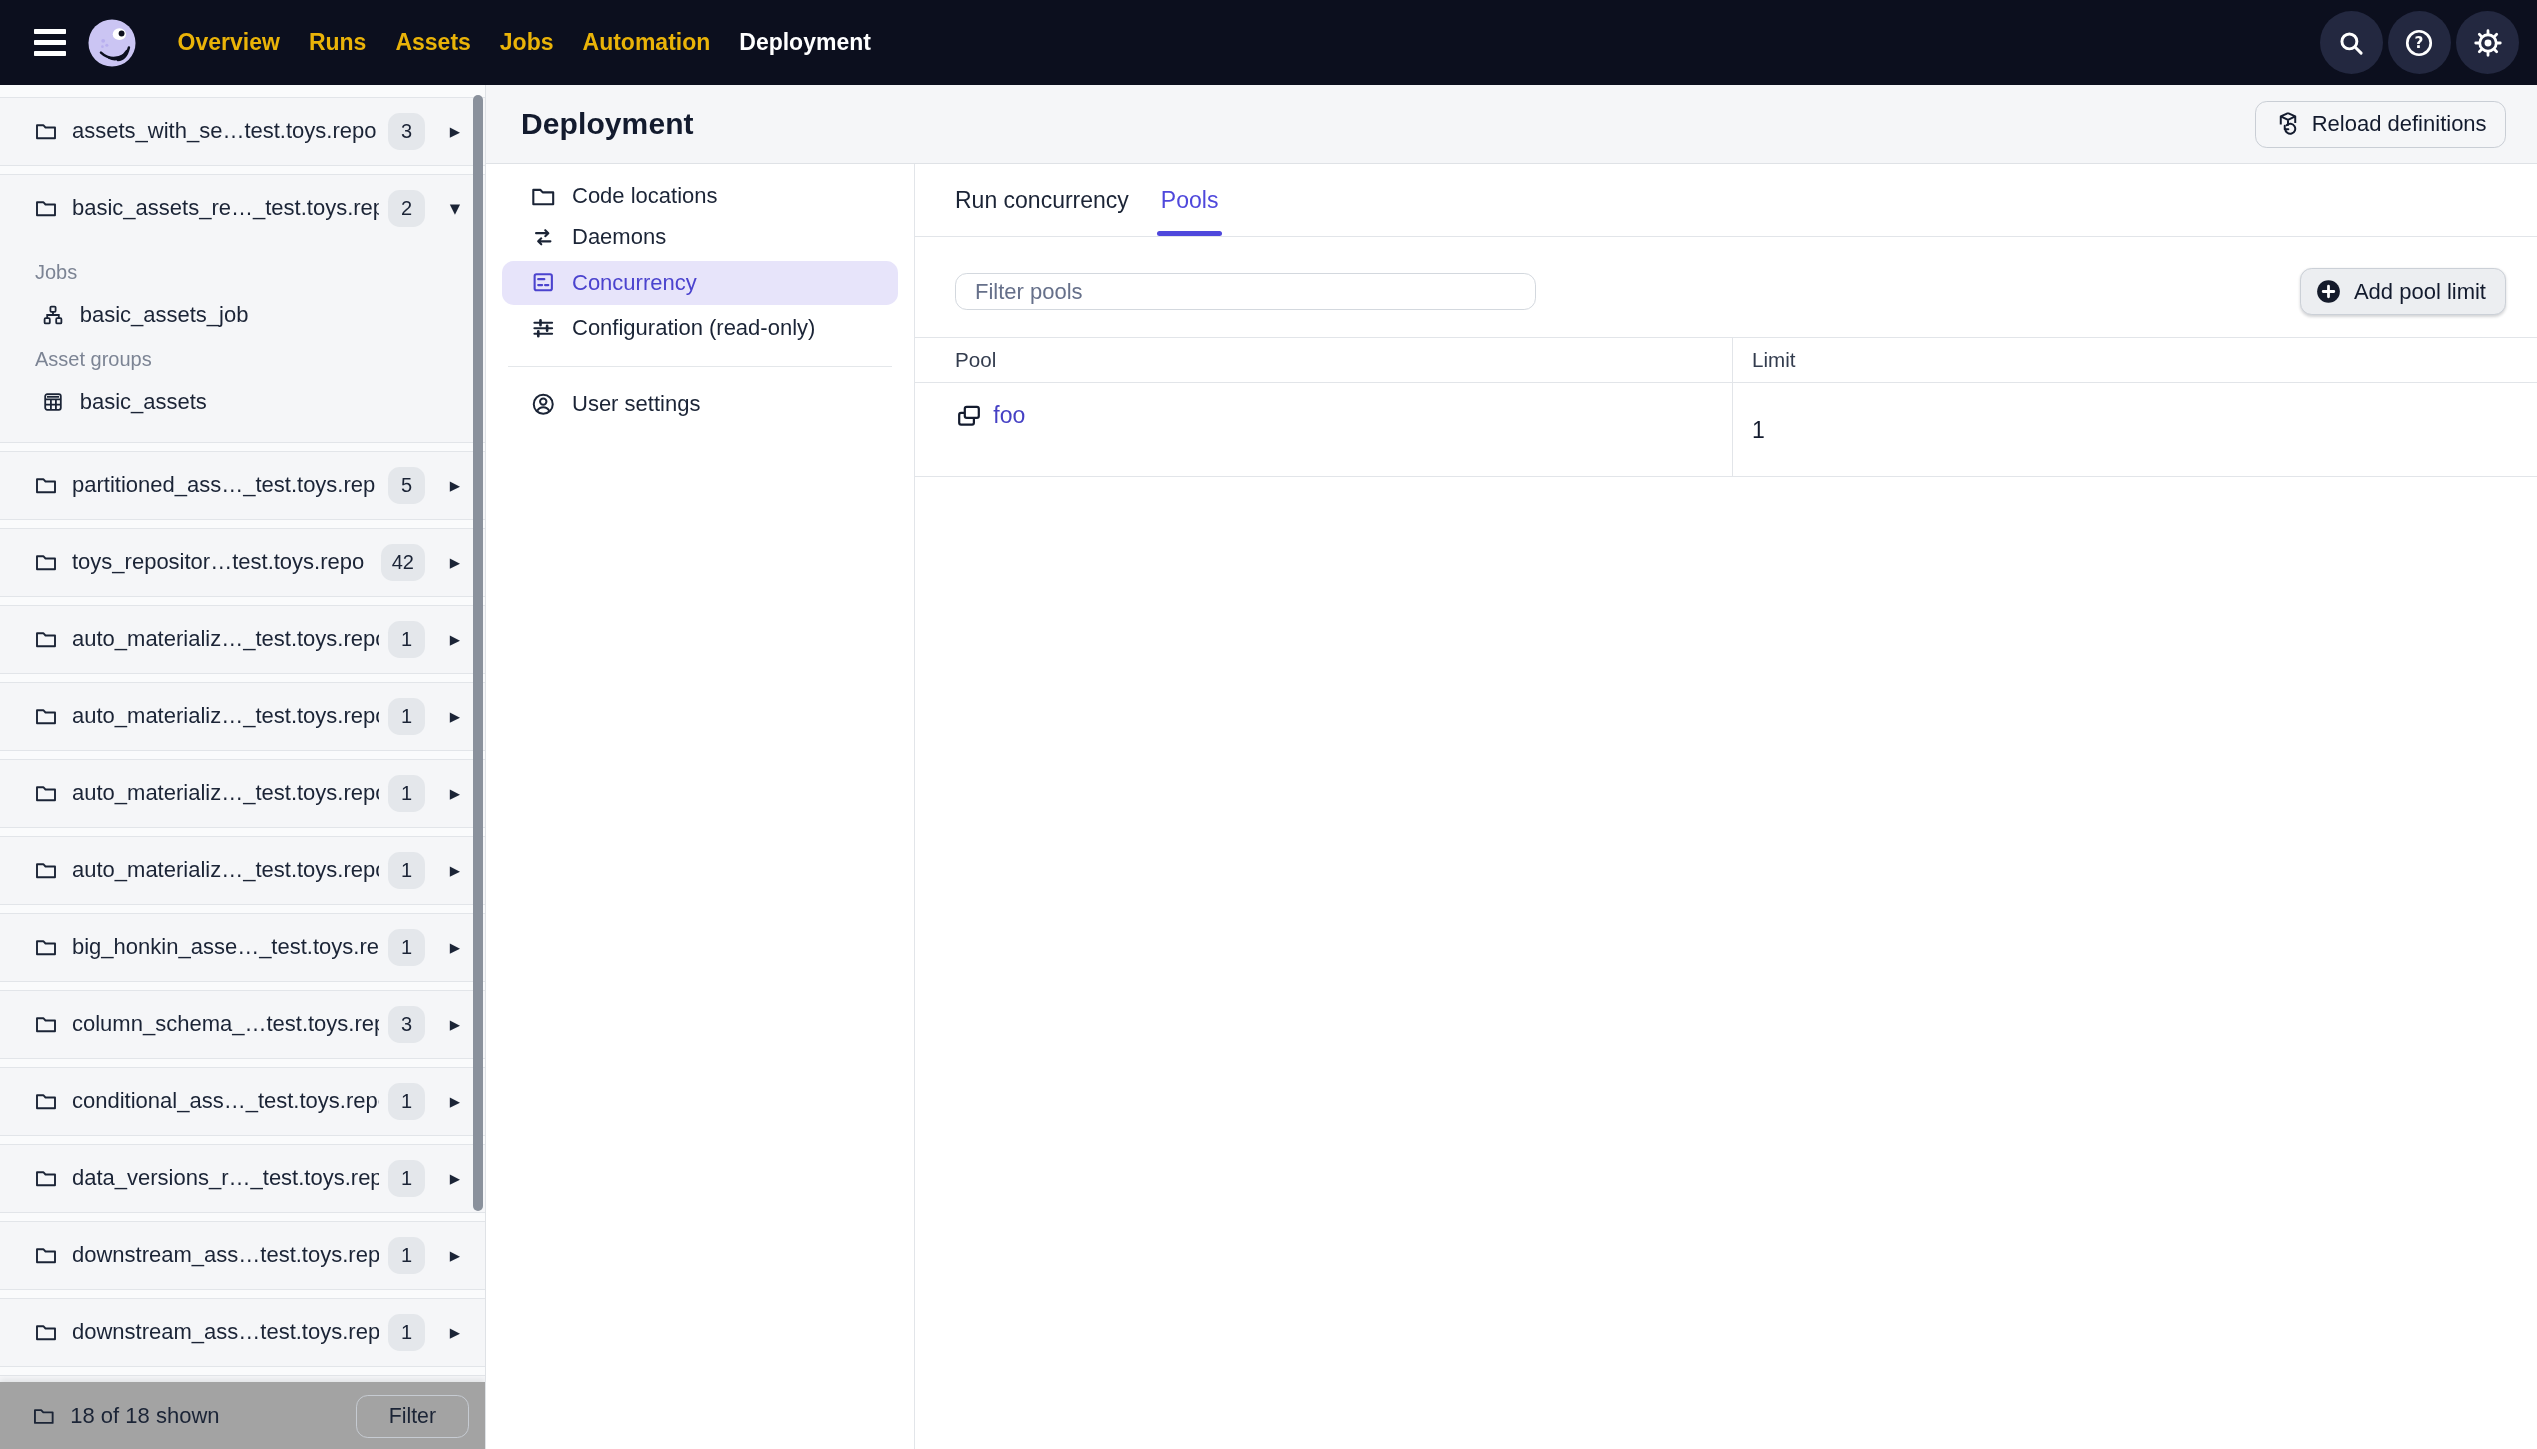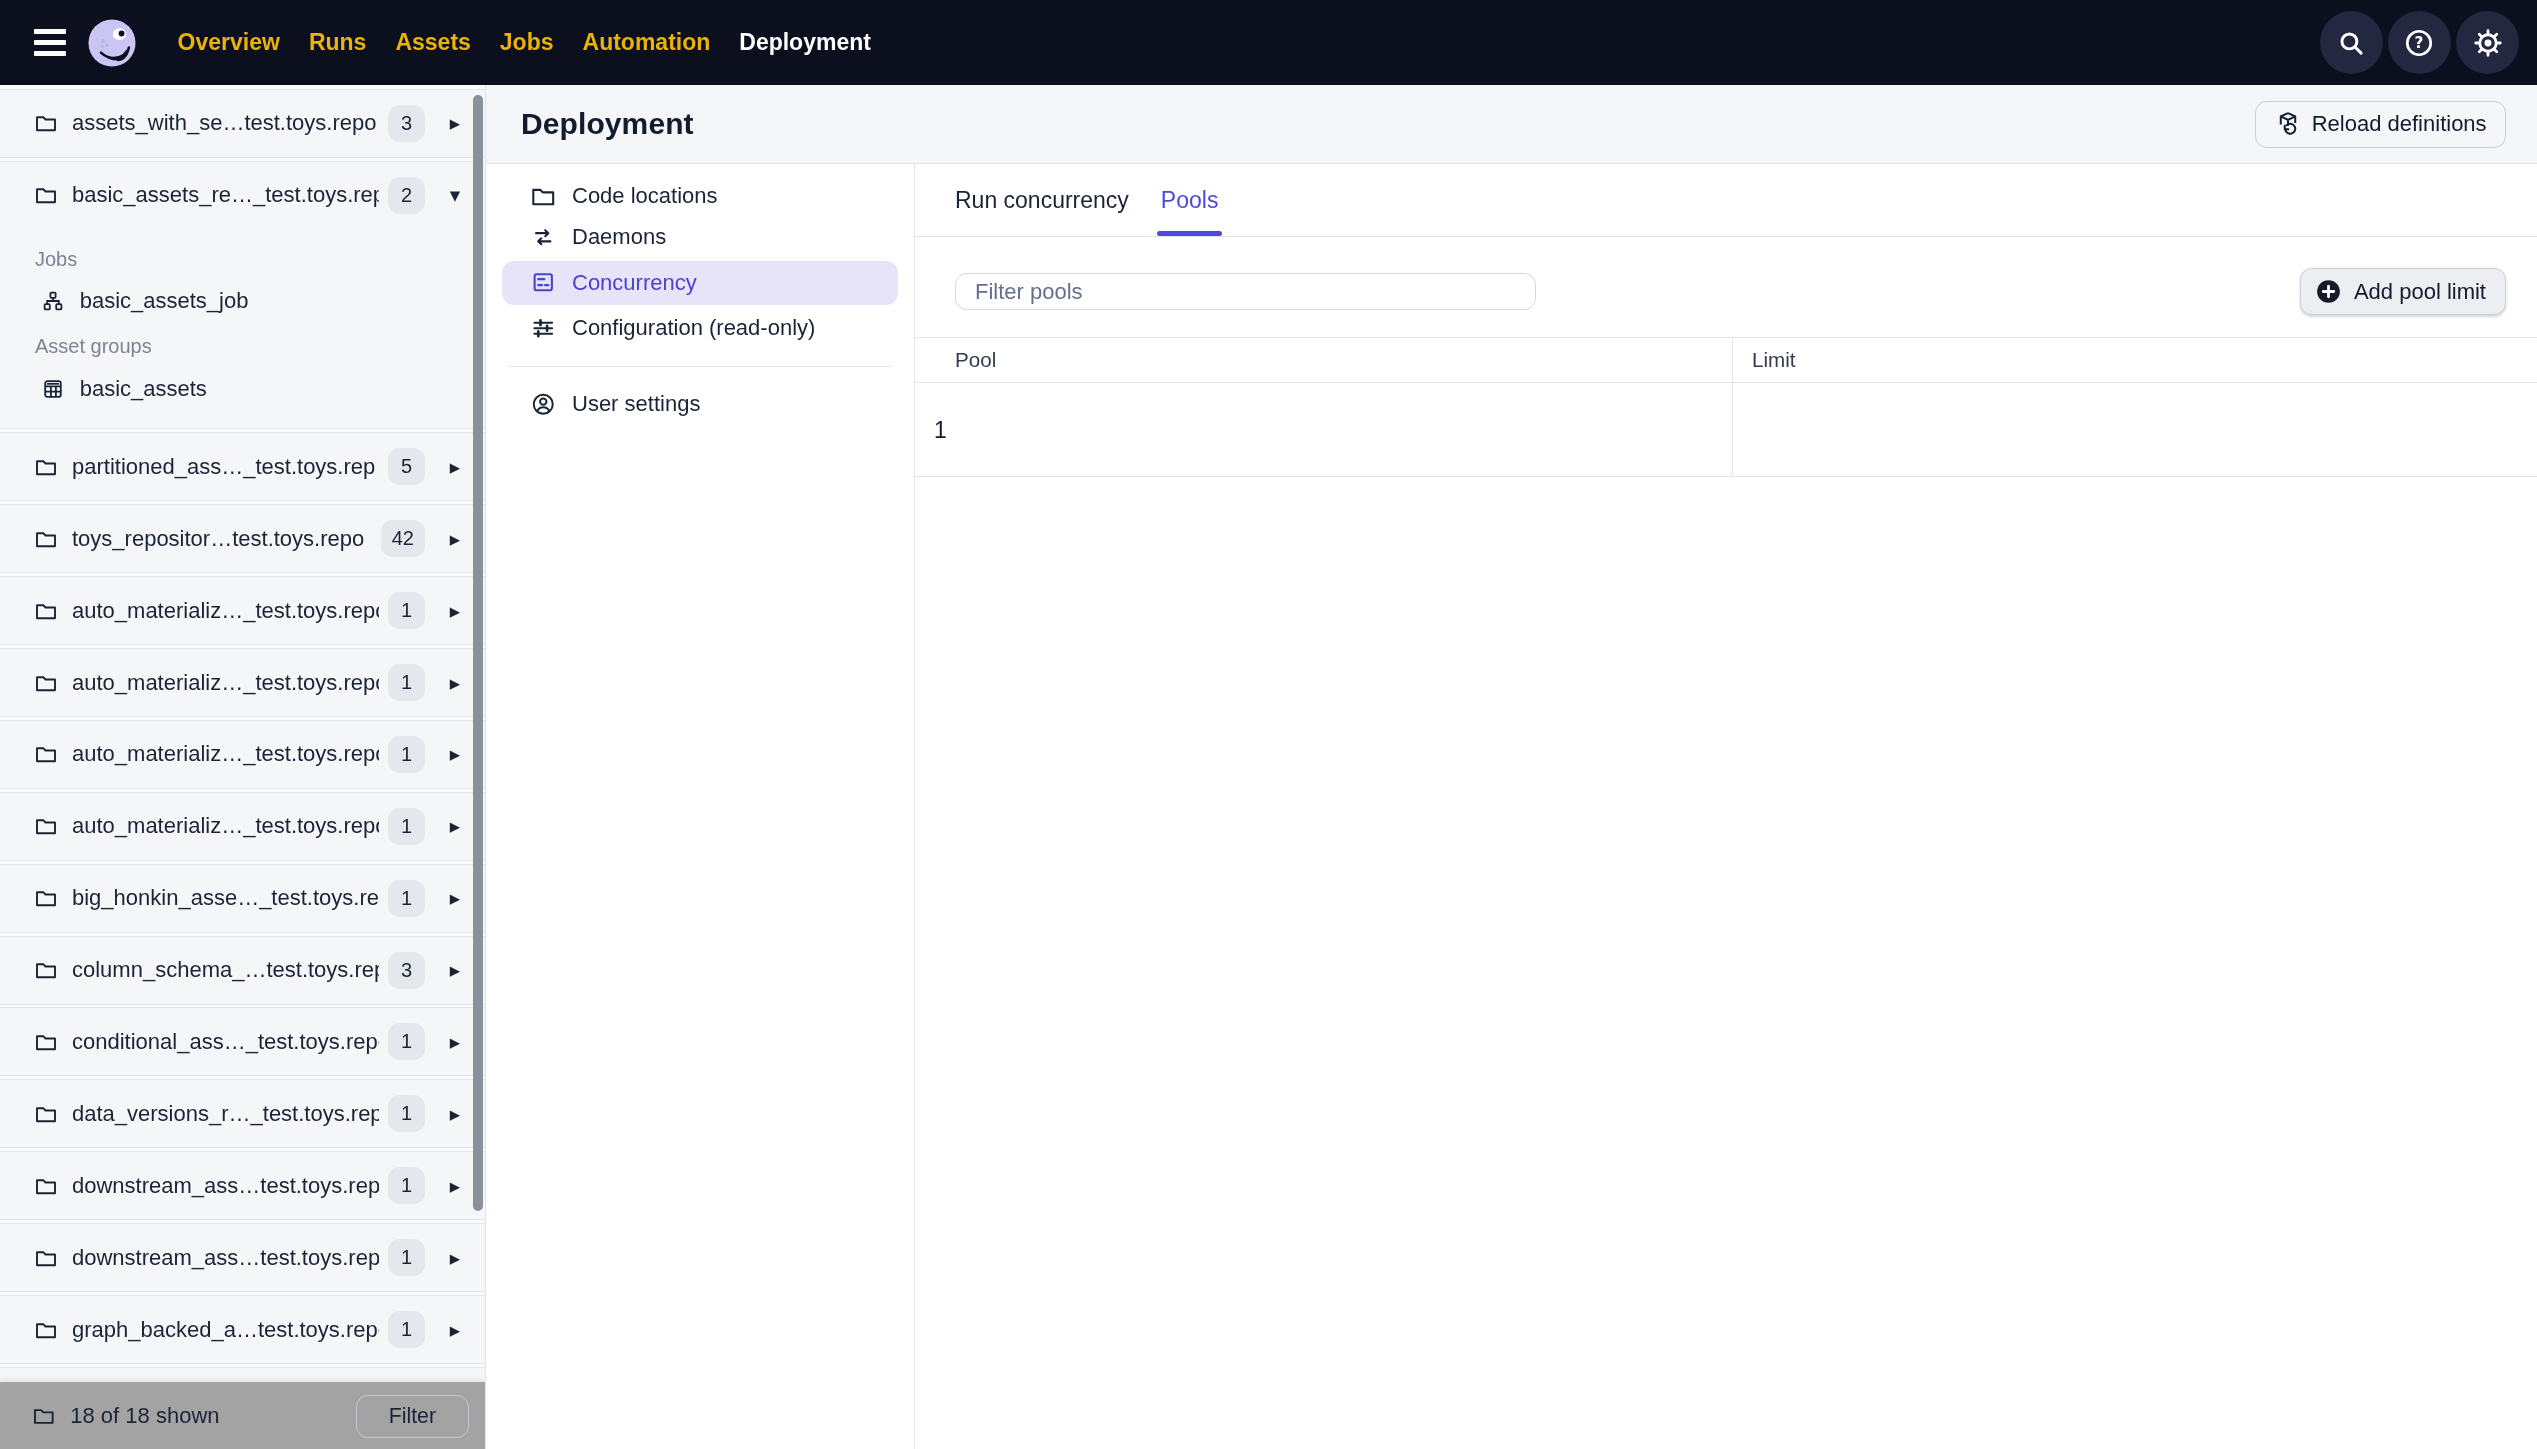--- a/index.html
+++ b/index.html
@@ -18,21 +18,21 @@
   .nav-actions { display:flex; align-items:center; gap:5.2px; }
   .navbtn { width:63px; height:63px; border-radius:50%; background:#232840; display:flex; align-items:center; justify-content:center; color:#fff; cursor:pointer; }
   .navbtn svg { width:32px; height:32px; }
 
   
   .app { display:flex; height:1365px; }
 
   
   .sidebar { width:486px; background:#FAFBFC; border-right:0.7px solid #DFE2E6; position:relative; overflow:hidden; flex:0 0 auto; }
   .repo-scroll { padding-top:3.7px; }
-  .repo-card { background:#F5F6F8; border-top:0.7px solid #E2E5E9; border-bottom:0.7px solid #E2E5E9; margin-bottom:2.9px; }
+  .repo-card { background:#F5F6F8; border-top:0.7px solid #E2E5E9; border-bottom:0.7px solid #E2E5E9; margin-bottom:2.9px;margin-top:8px; }
   .repo-row { height:67px; display:flex; align-items:center; padding:0 19px 0 34px; cursor:pointer; }
   .repo-row .ico { width:24px; height:24px; flex:0 0 auto; margin-right:14px; color:#1B2436; }
   .repo-name { flex:1 1 auto; font-size:22px; color:#1B2436; white-space:nowrap; overflow:hidden; }
   .badge { background:#E4E7EB; border-radius:11.8px; min-width:37px; height:37px; padding:0 11px; display:flex; align-items:center; justify-content:center; font-size:20px; color:#1B2436; margin:0 19px 0 8.8px; flex:0 0 auto; }
   .chev { width:22px; text-align:center; font-family:"DejaVu Sans",sans-serif; font-size:20.6px; color:#1B2436; flex:0 0 auto; cursor:pointer; }
   .repo-expanded { padding:5.9px 0 19px 0; }
   .section-label { font-size:20px; color:#7C8494; padding-left:35px; margin:13.2px 0 10.3px; }
   .sub-item { display:flex; align-items:center; gap:14.7px; padding-left:41px; height:41px; font-size:22px; color:#1B2436; cursor:pointer; }
   .sub-item .ico { width:24px; height:24px; color:#1B2436; }
 
@@ -491,20 +491,26 @@
             <span>Add pool limit</span>
           </button>
         </div>
 
         <div class="pools-table">
           <div class="t-head">
             <div class="th">Pool</div>
             <div class="th">Limit</div>
           </div>
           <div class="t-row">
+            <div class="td pool">
+              <svg class="ico" viewBox="0 0 38 38" width="28" height="28">
+                  <use href="#i-layers"></use>
+                </svg>
+              <a class="pool-link">foo</a>
+            </div>
             <div class="td">
               <span class="limit-val">1</span>
             </div>
           </div>
         </div>
       </div>
     </div>
   </div>
 </div>
 

